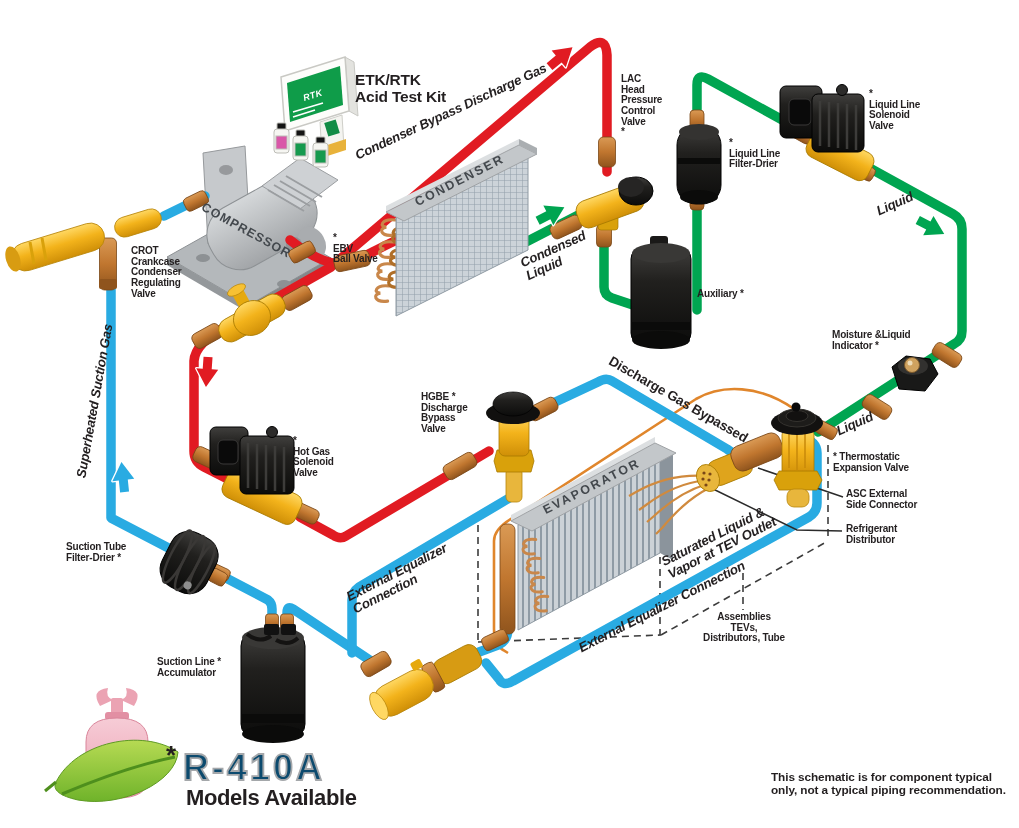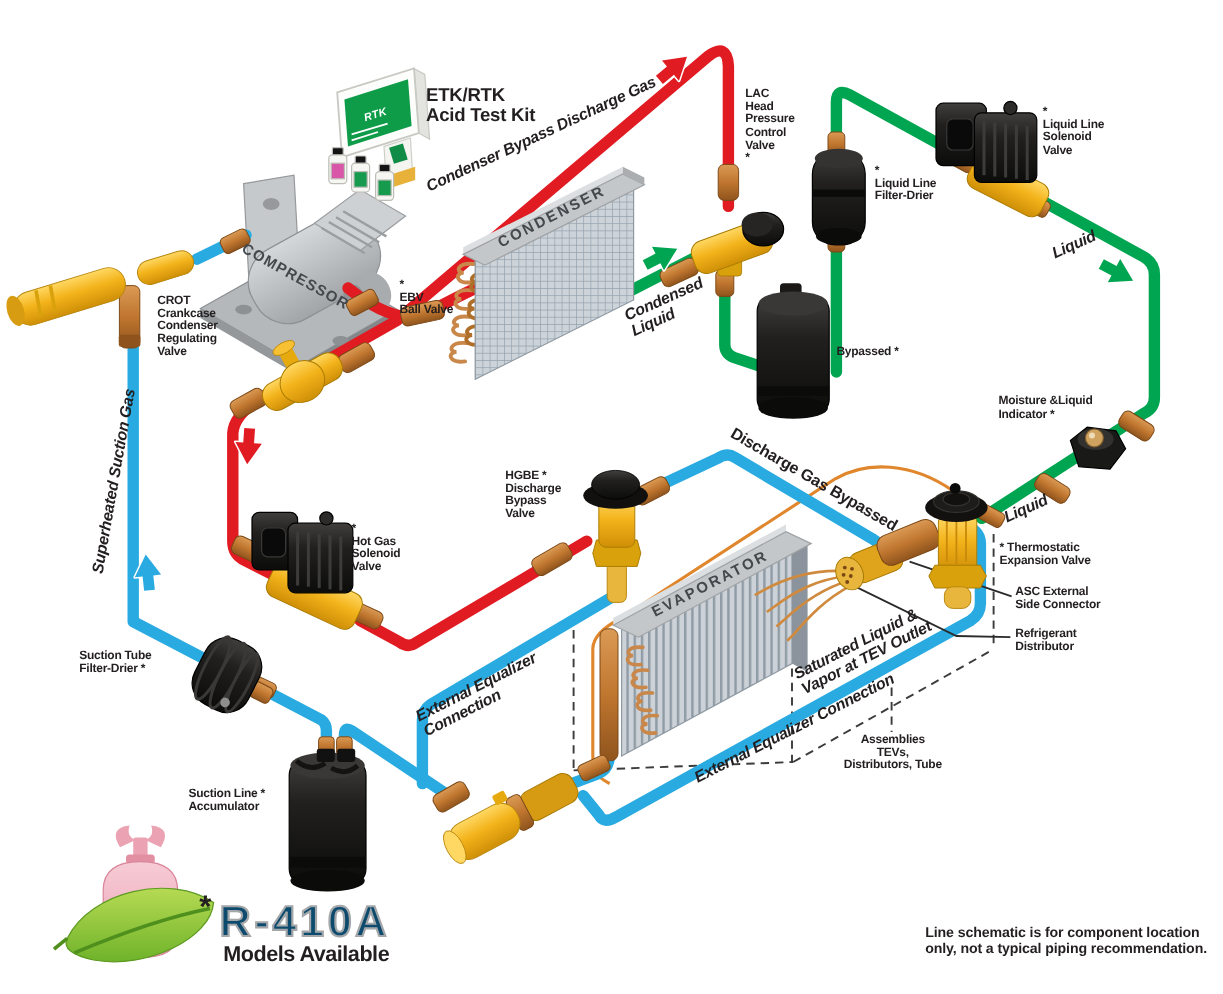--- a/index.html
+++ b/index.html
@@ -11,21 +11,21 @@
   .ctr{transform:translate(-50%,-50%) rotate(var(--r,0deg));}
   .it{font-style:italic;}
   .pipe{font-size:13.2px;white-space:nowrap;}
   .pipe2{font-size:13.2px;}
   .band{color:#43484d;letter-spacing:2.1px;font-size:12.5px;white-space:nowrap;font-weight:700;}
   .kitlbl{font-size:15.5px;}
   .tc{text-align:center;}
   .note{font-size:11.8px;letter-spacing:-0.1px;}
   .ast{font-size:26px;}
   .r410a{font-size:36px;color:#0c4a6e;-webkit-text-stroke:1.8px #a4a7aa;letter-spacing:3px;line-height:1;white-space:nowrap;}
-  .models{font-size:18px;letter-spacing:-0.4px;}
+  .models{font-size:22px;letter-spacing:-0.4px;}
   .rtk{color:#fff;font-size:9px;font-style:italic;letter-spacing:.4px;}
 </style>
 </head>
 <body>
 
 <div class="stage">
 
 <svg width="1019" height="828" viewBox="0 0 1019 828">
   <defs>
     <linearGradient id="goldG" x1="0" y1="0" x2="0" y2="1">
@@ -368,21 +368,21 @@
   <div class="lbl" style="left:729px;top:138px">*
 Liquid Line
 Filter-Drier</div>
   <div class="lbl" style="left:869px;top:89px">*
 Liquid Line
 Solenoid
 Valve</div>
   <div class="lbl ctr it pipe" style="left:895px;top:204px;--r:-24deg">Liquid</div>
   <div class="lbl ctr it pipe2" style="left:556px;top:256px;--r:-24deg">Condensed
 Liquid</div>
-  <div class="lbl" style="left:697px;top:289px">Bypassed *</div>
+  <div class="lbl" style="left:697px;top:289px">Auxiliary *</div>
   <div class="lbl" style="left:832px;top:330px">Moisture &amp;Liquid
 Indicator *</div>
   <div class="lbl ctr it pipe" style="left:855px;top:424px;--r:-24deg">Liquid</div>
   <div class="lbl" style="left:833px;top:452px">* Thermostatic
 Expansion Valve</div>
   <div class="lbl" style="left:846px;top:489px">ASC External
 Side Connector</div>
   <div class="lbl" style="left:846px;top:524px">Refrigerant
 Distributor</div>
   <div class="lbl ctr pipe" style="left:678px;top:400px;--r:30deg;font-size:13.5px">Discharge Gas Bypassed</div>
@@ -402,15 +402,15 @@
   <div class="lbl tc" style="left:664px;top:612px;width:160px">Assemblies
 TEVs,
 Distributors, Tube</div>
   <div class="lbl" style="left:66px;top:542px">Suction Tube
 Filter-Drier *</div>
   <div class="lbl" style="left:157px;top:657px">Suction Line *
 Accumulator</div>
   <div class="lbl ast" style="left:166px;top:742px">*</div>
   <div class="lbl r410a" style="left:183px;top:750px">R-410A</div>
   <div class="lbl models" style="left:186px;top:786px">Models Available</div>
-  <div class="lbl note" style="left:771px;top:771px">Line schematic is for component location
+  <div class="lbl note" style="left:771px;top:771px">This schematic is for component typical
 only, not a typical piping recommendation.</div>
 </div>
 
 </body></html>

